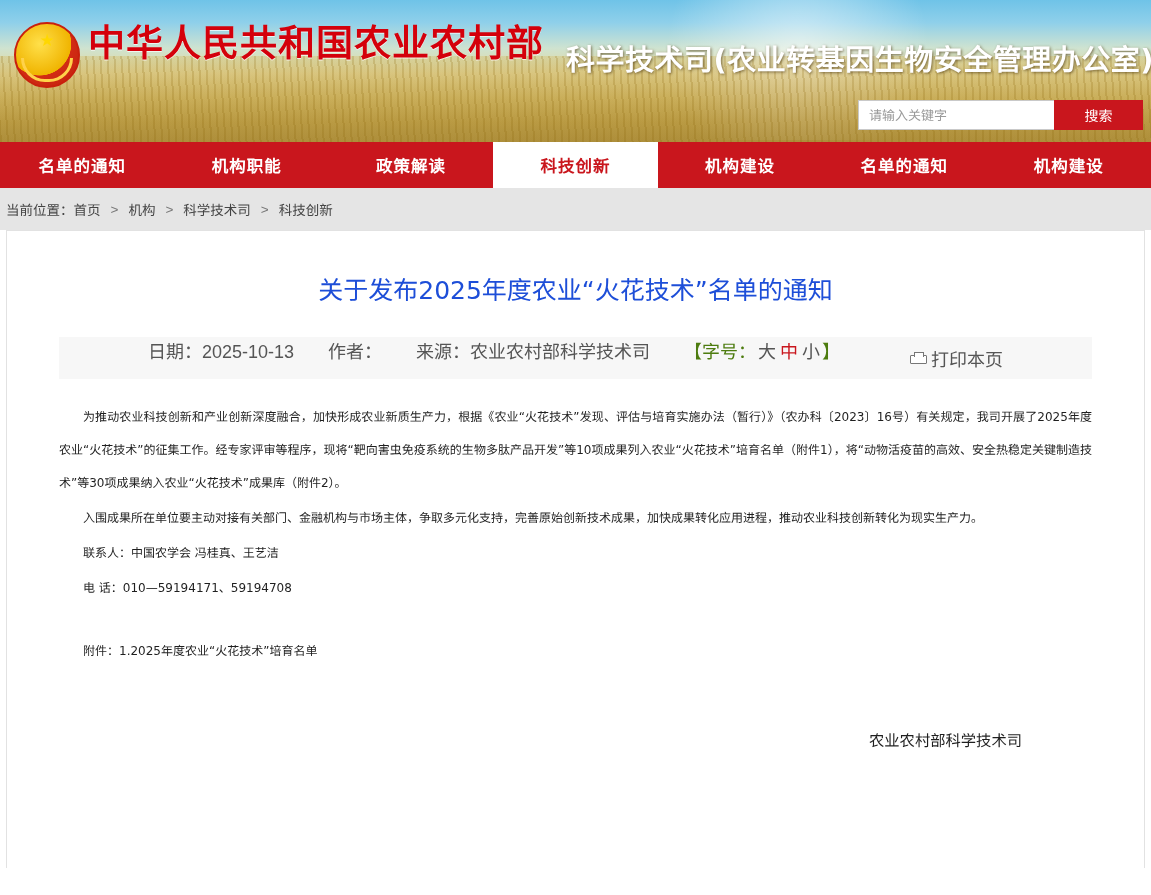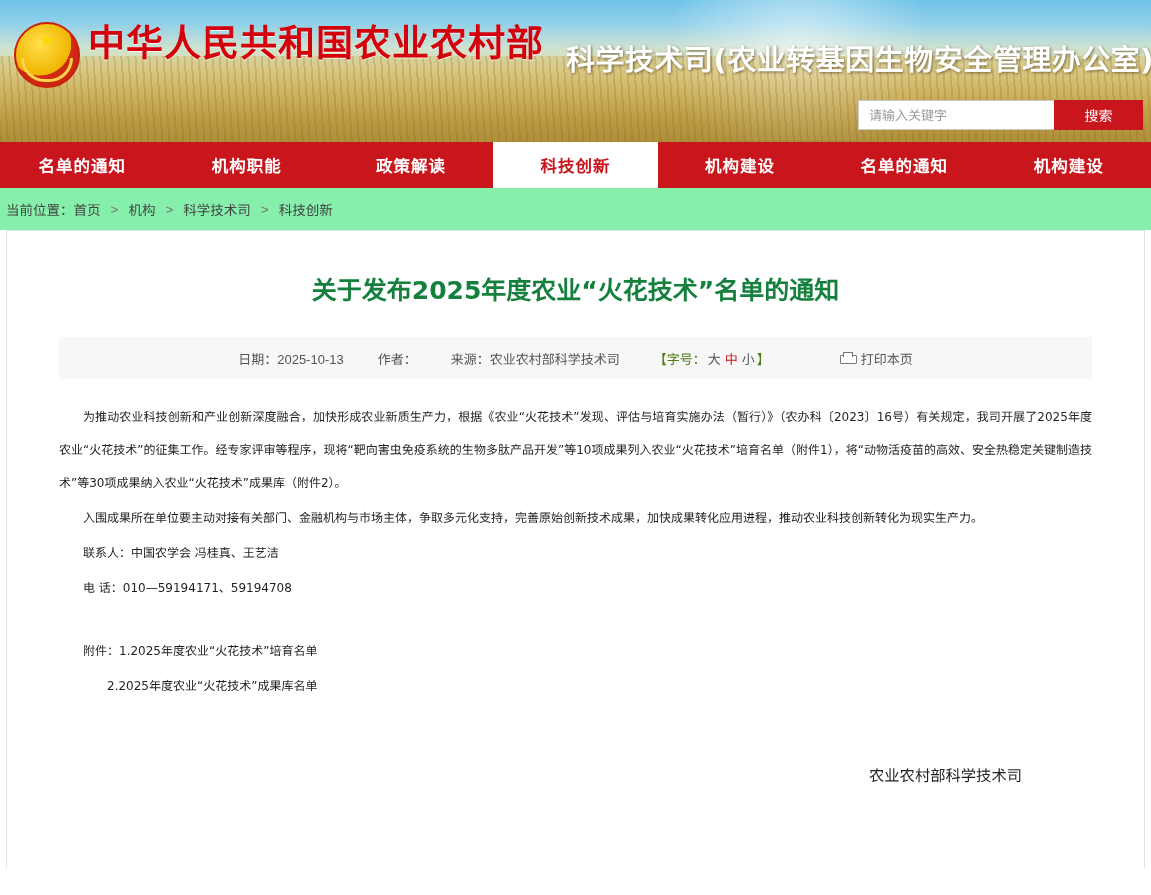--- a/index.html
+++ b/index.html
@@ -111,47 +111,47 @@
     font-family: "DejaVu Sans", "Liberation Sans", sans-serif;
   }
   .nav .nav-item.active {
     background: #ffffff; color: #c9161d;
   }
 
   
   .breadcrumb {
     height: 42px; display: flex; align-items: center;
     padding-left: 6px; font-size: 13.5px; color: #444;
-    background: #86efac;
+    background: #e5e5e5;
   }
   .breadcrumb span, .breadcrumb a { color: #444; text-decoration: none; }
   .breadcrumb .sep { margin: 0 10px; color: #777; }
   .breadcrumb .crumb { cursor: pointer; }
 
   
   .article-wrap {
     margin: 0 6px;
     border: 1px solid #e2e2e2;
     border-bottom: none;
     background: #ffffff;
     min-height: 638px;
     padding: 34px 52px 0 52px;
   }
   .doc-title {
     text-align: center;
     font-family: "DejaVu Sans", "Liberation Sans", sans-serif;
-    font-size: 25px; font-weight: bold; color: #15803d;
+    font-size: 25px; font-weight: normal; color: #1d4ed8;
     line-height: 40px; margin: 6px 0 26px 0;
   }
   .meta-bar {
     background: #f7f7f7;
     height: 42px;
-    display: flex; align-items: center; justify-content: center;
+    display: flex; justify-content: center;
     gap: 34px;
-    font-size: 13px; color: #555;
+    font-size: 18px; color: #555;
   }
   .meta-bar .fs-label { color: #4d7c0f; }
   .meta-bar .fs-big, .meta-bar .fs-mid, .meta-bar .fs-small { cursor: pointer; margin: 0 2px; }
   .meta-bar .fs-mid { color: #c9161d; }
   .meta-bar .print { display: flex; align-items: center; gap: 6px; cursor: pointer; margin-left: 36px; }
   .printer-ico {
     width: 15px; height: 12px; position: relative; display: inline-block;
   }
   .printer-ico::before {
     content: ""; position: absolute; left: 0; top: 3px; width: 15px; height: 7px;
@@ -248,17 +248,16 @@
     </div>
   </div>
 
   <div class="body-text">
     <p>为推动农业科技创新和产业创新深度融合，加快形成农业新质生产力，根据《农业“火花技术”发现、评估与培育实施办法（暂行）》（农办科〔2023〕16号）有关规定，我司开展了2025年度农业“火花技术”的征集工作。经专家评审等程序，现将“靶向害虫免疫系统的生物多肽产品开发”等10项成果列入农业“火花技术”培育名单（附件1），将“动物活疫苗的高效、安全热稳定关键制造技术”等30项成果纳入农业“火花技术”成果库（附件2）。</p>
     <p>入围成果所在单位要主动对接有关部门、金融机构与市场主体，争取多元化支持，完善原始创新技术成果，加快成果转化应用进程，推动农业科技创新转化为现实生产力。</p>
     <p>联系人：中国农学会  冯桂真、王艺洁</p>
     <p>电  话：010—59194171、59194708</p>
     <div class="spacer-line"></div>
     <p>附件：1.2025年度农业“火花技术”培育名单</p>
-    <p class="attach-sub">2.2025年度农业“火花技术”成果库名单</p>
   </div>
 
   <div class="signature">农业农村部科学技术司</div>
 </div>
 
 </body></html>

